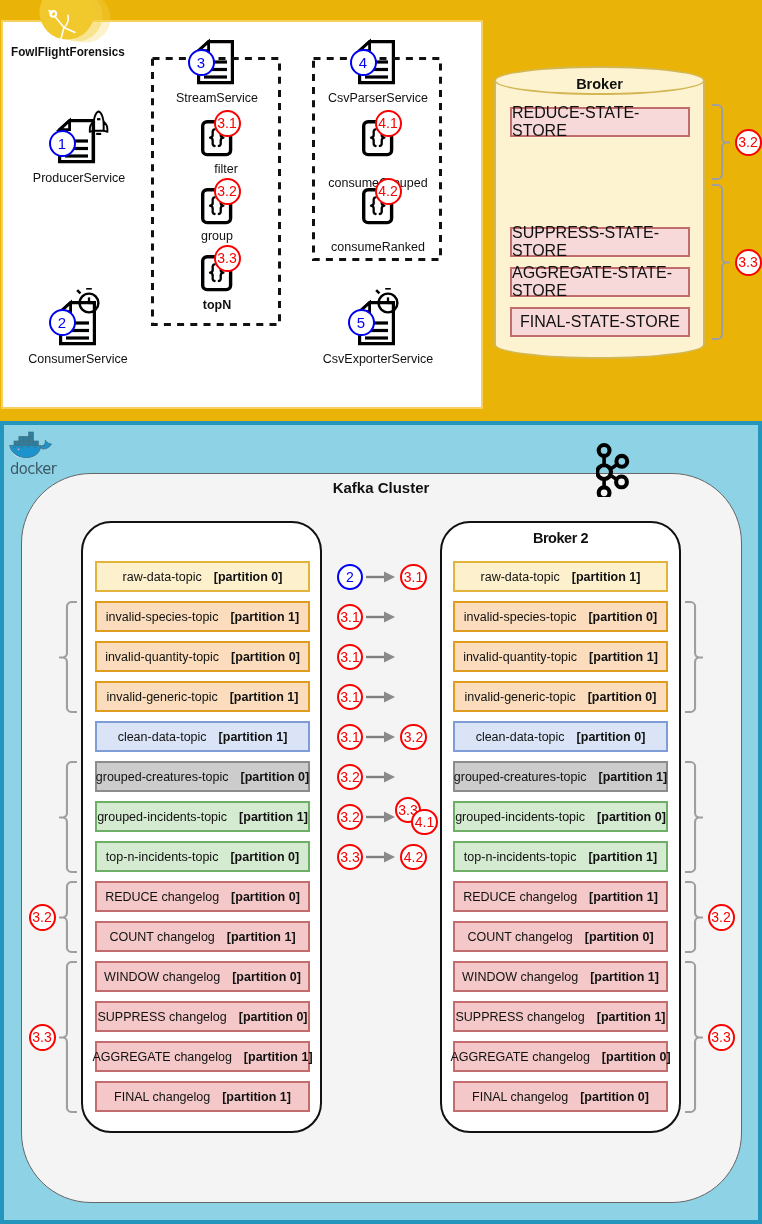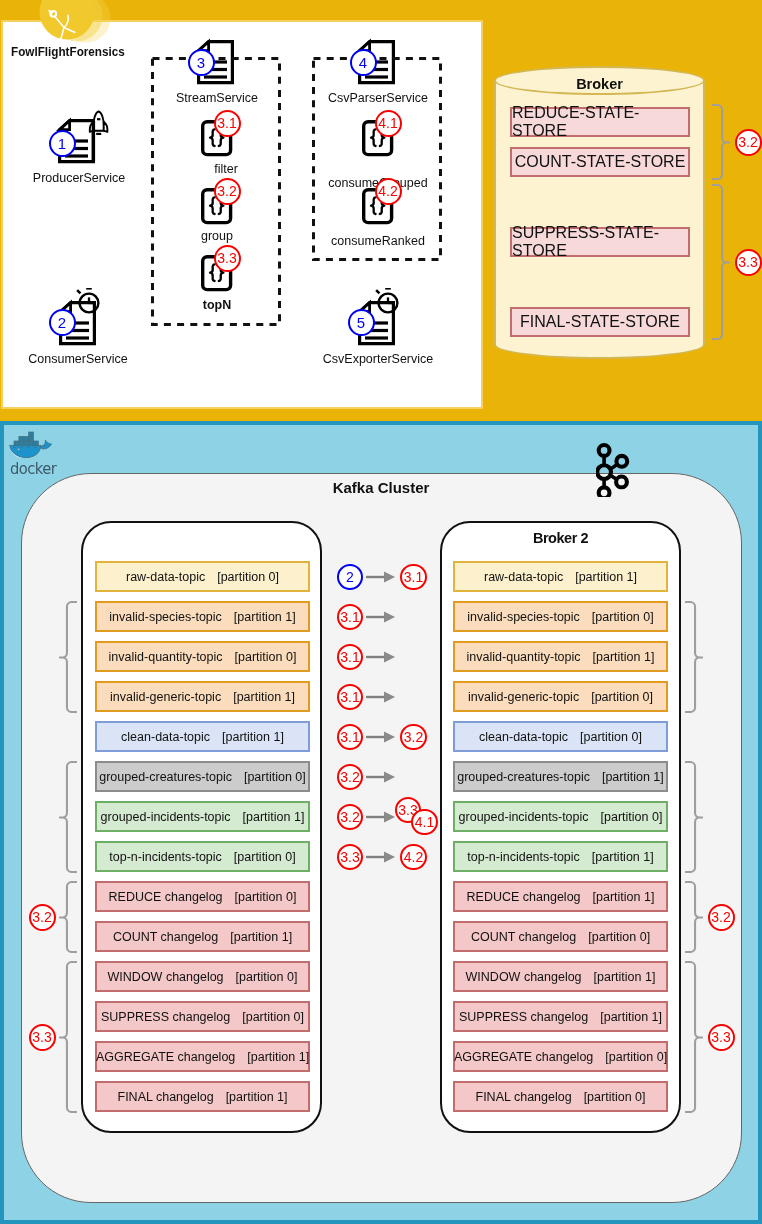--- a/index.html
+++ b/index.html
@@ -53,40 +53,40 @@
     font-size:15px;font-weight:bold;color:#111;}
 
   .broker{position:absolute;top:521px;width:241px;height:612px;background:#fff;
     border:2.2px solid #111;border-radius:30px;box-sizing:border-box;}
   .broker-title{position:absolute;top:530px;width:241px;text-align:center;font-size:14.5px;
     font-weight:bold;color:#111;letter-spacing:-0.45px;}
 
   .topic{position:absolute;width:215px;height:31px;box-sizing:border-box;border-width:2px;
     border-style:solid;display:flex;align-items:center;justify-content:center;
     font-size:12.5px;color:#111;white-space:nowrap;}
-  .topic .pt{font-weight:normal;margin-left:12px;}
+  .topic .pt{font-weight:bold;margin-left:12px;}
 
   #kraft{position:absolute;left:91px;top:1151px;width:581px;height:31px;background:#57a81a;
     border:2px solid #2f7a04;border-radius:7px;box-sizing:border-box;display:flex;
     align-items:center;justify-content:center;font-size:13.5px;font-weight:bold;color:#fff;}
 </style>
 </head>
 <body>
 
 <div id="root">
   <div id="services-panel"></div>
   <div id="app-title">FowlFlightForensics</div>
   <div id="rocks">
     <div class="cyl-bot"></div>
     <div class="cyl-body"></div>
     <div class="cyl-top"></div>
     <div id="rocks-title">Broker</div>
   <div class="store" style="top: 41px;">REDUCE-STATE-STORE</div>
-      <div class="store" style="top: 81px;">COUNT-STATE-STORE</div>
       <div class="store" style="top: 161px;">SUPPRESS-STATE-STORE</div>
+      <div class="store" style="top: 201px;">AGGREGATE-STATE-STORE</div>
       <div class="store" style="top: 241px;">FINAL-STATE-STORE</div>
     </div>
   <div id="kafka-bg"></div>
   <div id="docker-label">docker</div>
   <div id="cluster"></div>
   <div id="cluster-title">Kafka Cluster</div>
 <svg width="72" height="72" viewBox="0 0 72 72" class="icon-abs" id="app-logo" style="left: 39px; top: -16px;">
       <circle cx="47" cy="34" r="24.5" fill="#f5d856" fill-opacity="0.30"></circle>
       <circle cx="38" cy="32" r="25.5" fill="#f3d245" fill-opacity="0.45"></circle>
       <circle cx="28" cy="28" r="27.5" fill="#f1c92c"></circle>
@@ -210,21 +210,21 @@
       <path d="M13.6 9.4 c-2.5 0 -1.9 3.0 -1.9 5.3 c0 2.3 -1.8 2.9 -2.7 3.0 c0.9 0.1 2.7 0.7 2.7 3.0 c0 2.3 -0.6 5.3 1.9 5.3" fill="none" stroke="#000" stroke-width="2.3" stroke-linecap="round" stroke-linejoin="round"></path>
       <path d="M17.8 9.4 c2.5 0 1.9 3.0 1.9 5.3 c0 2.3 1.8 2.9 2.7 3.0 c-0.9 0.1 -2.7 0.7 -2.7 3.0 c0 2.3 0.6 5.3 -1.9 5.3" fill="none" stroke="#000" stroke-width="2.3" stroke-linecap="round" stroke-linejoin="round"></path>
     </svg>
     <div class="svc-label" style="left: 378px; top: 176px;">consumeGrouped</div>
     <div class="badge red" style="left: 374.5px; top: 109.5px; width: 27px; height: 27px; font-size: 14px;">4.1</div>
     <svg width="34" height="39" viewBox="0 0 34 39" class="icon-abs" style="left: 362px; top: 188px;">
       <rect x="1.7" y="1.7" width="27.9" height="32.9" rx="4.4" ry="4.4" fill="#fff" stroke="#000" stroke-width="3.4"></rect>
       <path d="M13.6 9.4 c-2.5 0 -1.9 3.0 -1.9 5.3 c0 2.3 -1.8 2.9 -2.7 3.0 c0.9 0.1 2.7 0.7 2.7 3.0 c0 2.3 -0.6 5.3 1.9 5.3" fill="none" stroke="#000" stroke-width="2.3" stroke-linecap="round" stroke-linejoin="round"></path>
       <path d="M17.8 9.4 c2.5 0 1.9 3.0 1.9 5.3 c0 2.3 1.8 2.9 2.7 3.0 c-0.9 0.1 -2.7 0.7 -2.7 3.0 c0 2.3 0.6 5.3 -1.9 5.3" fill="none" stroke="#000" stroke-width="2.3" stroke-linecap="round" stroke-linejoin="round"></path>
     </svg>
-    <div class="svc-label" style="left: 378px; top: 234px;">consumeRanked</div>
+    <div class="svc-label" style="left: 378px; top: 240px;">consumeRanked</div>
     <div class="badge red" style="left: 374.5px; top: 177.5px; width: 27px; height: 27px; font-size: 14px;">4.2</div>
     <svg width="20" height="76" viewBox="0 0 20 76" class="icon-abs" style="left: 711px; top: 104px;">
       <path d="M 1.05 1.05 H 6.550000000000001 A 4.5 4.5 0 0 1 11.05 5.55 V 34 A 4.5 4.5 0 0 0 15.55 38.5 A 4.5 4.5 0 0 0 11.05 43 V 70.45 A 4.5 4.5 0 0 1 6.550000000000001 74.95 H 1.05 M 15.05 38.5 H 18.95" fill="none" stroke="#9e9e9e" stroke-width="2.1" stroke-linecap="butt" stroke-linejoin="round"></path>
     </svg>
     <div class="badge red" style="left: 734.5px; top: 128.5px; width: 27px; height: 27px; font-size: 14px;">3.2</div>
     <svg width="20" height="156" viewBox="0 0 20 156" class="icon-abs" style="left: 711px; top: 184px;">
       <path d="M 1.05 1.05 H 6.550000000000001 A 4.5 4.5 0 0 1 11.05 5.55 V 74 A 4.5 4.5 0 0 0 15.55 78.5 A 4.5 4.5 0 0 0 11.05 83 V 150.45 A 4.5 4.5 0 0 1 6.550000000000001 154.95 H 1.05 M 15.05 78.5 H 18.95" fill="none" stroke="#9e9e9e" stroke-width="2.1" stroke-linecap="butt" stroke-linejoin="round"></path>
     </svg>
     <div class="badge red" style="left: 734.5px; top: 248.5px; width: 27px; height: 27px; font-size: 14px;">3.3</div>
     <svg width="50" height="32" viewBox="0 0 50 32" class="icon-abs" id="docker-logo" style="left: 9px; top: 431px;">

